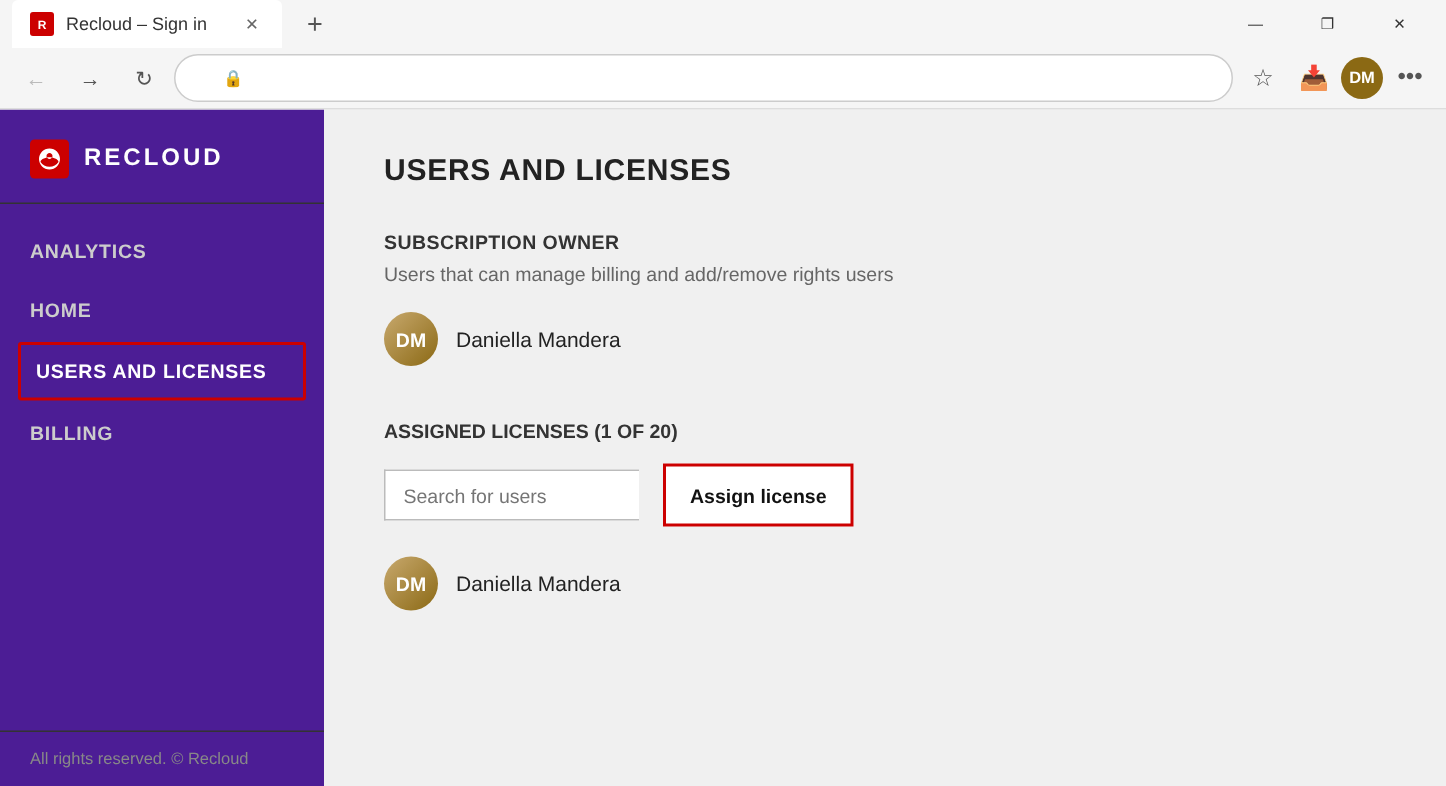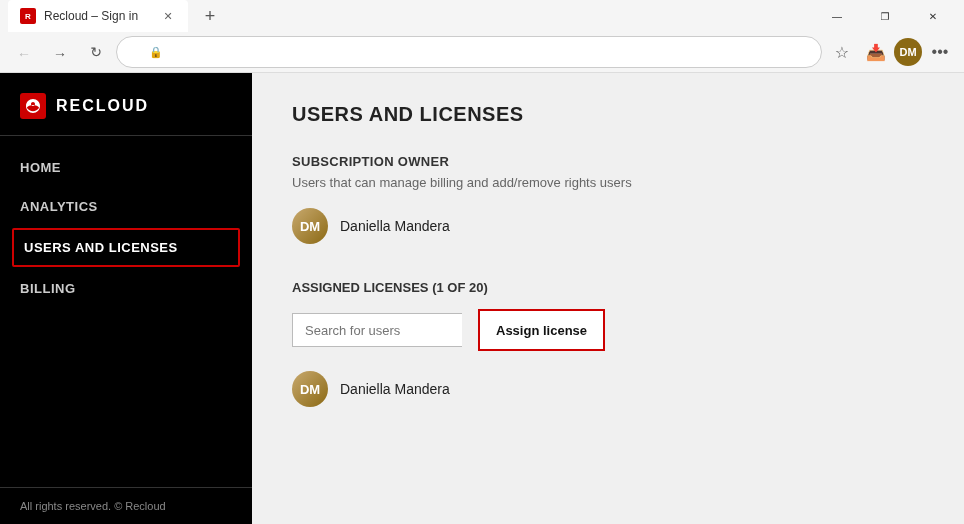--- a/index.html
+++ b/index.html
@@ -22,21 +22,21 @@
     .url-text { font-size: 13px; color: #333; }
     .url-bar-inner { display: flex; align-items: center; flex: 1; gap: 6px; }
     .toolbar-right { display: flex; align-items: center; gap: 2px; }
     .toolbar-btn { width: 32px; height: 32px; display: flex; align-items: center; justify-content: center; border-radius: 50%; cursor: pointer; color: #555; font-size: 16px; border: none; background: transparent; }
     .profile-btn { width: 28px; height: 28px; border-radius: 50%; overflow: hidden; background: #8B6914; display: flex; align-items: center; justify-content: center; color: white; font-size: 11px; font-weight: bold; cursor: pointer; }
 
     
     .app { display: flex; flex: 1; overflow: hidden; }
 
     
-    .sidebar { width: 252px; background: #000000; color: white; display: flex; flex-direction: column; flex-shrink: 0; justify-content: center; }
+    .sidebar { width: 216px; background: #4c1d95; color: white; display: flex; flex-direction: column; flex-shrink: 0; justify-content: center; }
     .sidebar-logo { display: flex; align-items: center; gap: 10px; padding: 20px 20px 16px; border-bottom: 1px solid #333; }
     .logo-icon { width: 26px; height: 26px; background: #c00; border-radius: 3px; display: flex; align-items: center; justify-content: center; }
     .logo-icon svg { width: 18px; height: 18px; }
     .logo-text { font-size: 16px; font-weight: 700; letter-spacing: 2px; color: white; }
     .sidebar-nav { flex: 1; padding: 12px 0; }
     .nav-item { display: flex; align-items: center; padding: 12px 20px; font-size: 13px; font-weight: 600; letter-spacing: 0.5px; color: #ccc; cursor: pointer; text-transform: uppercase; }
     .nav-item.active { background: transparent; color: white; border: 2px solid #cc0000; margin: 2px 12px; padding: 10px 10px; border-radius: 2px; }
     .sidebar-footer { padding: 12px 20px; border-top: 1px solid #333; font-size: 11px; color: #888; }
 
     
@@ -100,22 +100,22 @@
   <div class="sidebar">
     <div class="sidebar-logo">
       <div class="logo-icon">
         <svg viewBox="0 0 18 18" fill="white">
           <path d="M9 2C5.13 2 2 5.13 2 9s3.13 7 7 7 7-3.13 7-7-3.13-7-7-7zm0 3c1.1 0 2 .9 2 2s-.9 2-2 2-2-.9-2-2 .9-2 2-2zm0 9.2c-2.5 0-4.71-1.28-6-3.22.03-1.99 4-3.08 6-3.08 1.99 0 5.97 1.09 6 3.08-1.29 1.94-3.5 3.22-6 3.22z"></path>
         </svg>
       </div>
       <span class="logo-text">RECLOUD</span>
     </div>
     <nav class="sidebar-nav">
+      <div class="nav-item">ANALYTICS</div>
       <div class="nav-item">HOME</div>
-      <div class="nav-item">ANALYTICS</div>
       <div class="nav-item active">USERS AND LICENSES</div>
       <div class="nav-item">BILLING</div>
     </nav>
     <div class="sidebar-footer">
       <span>All rights reserved. © Recloud</span>
     </div>
   </div>
 
   <div class="main">
     <h1 class="page-title">USERS AND LICENSES</h1>

